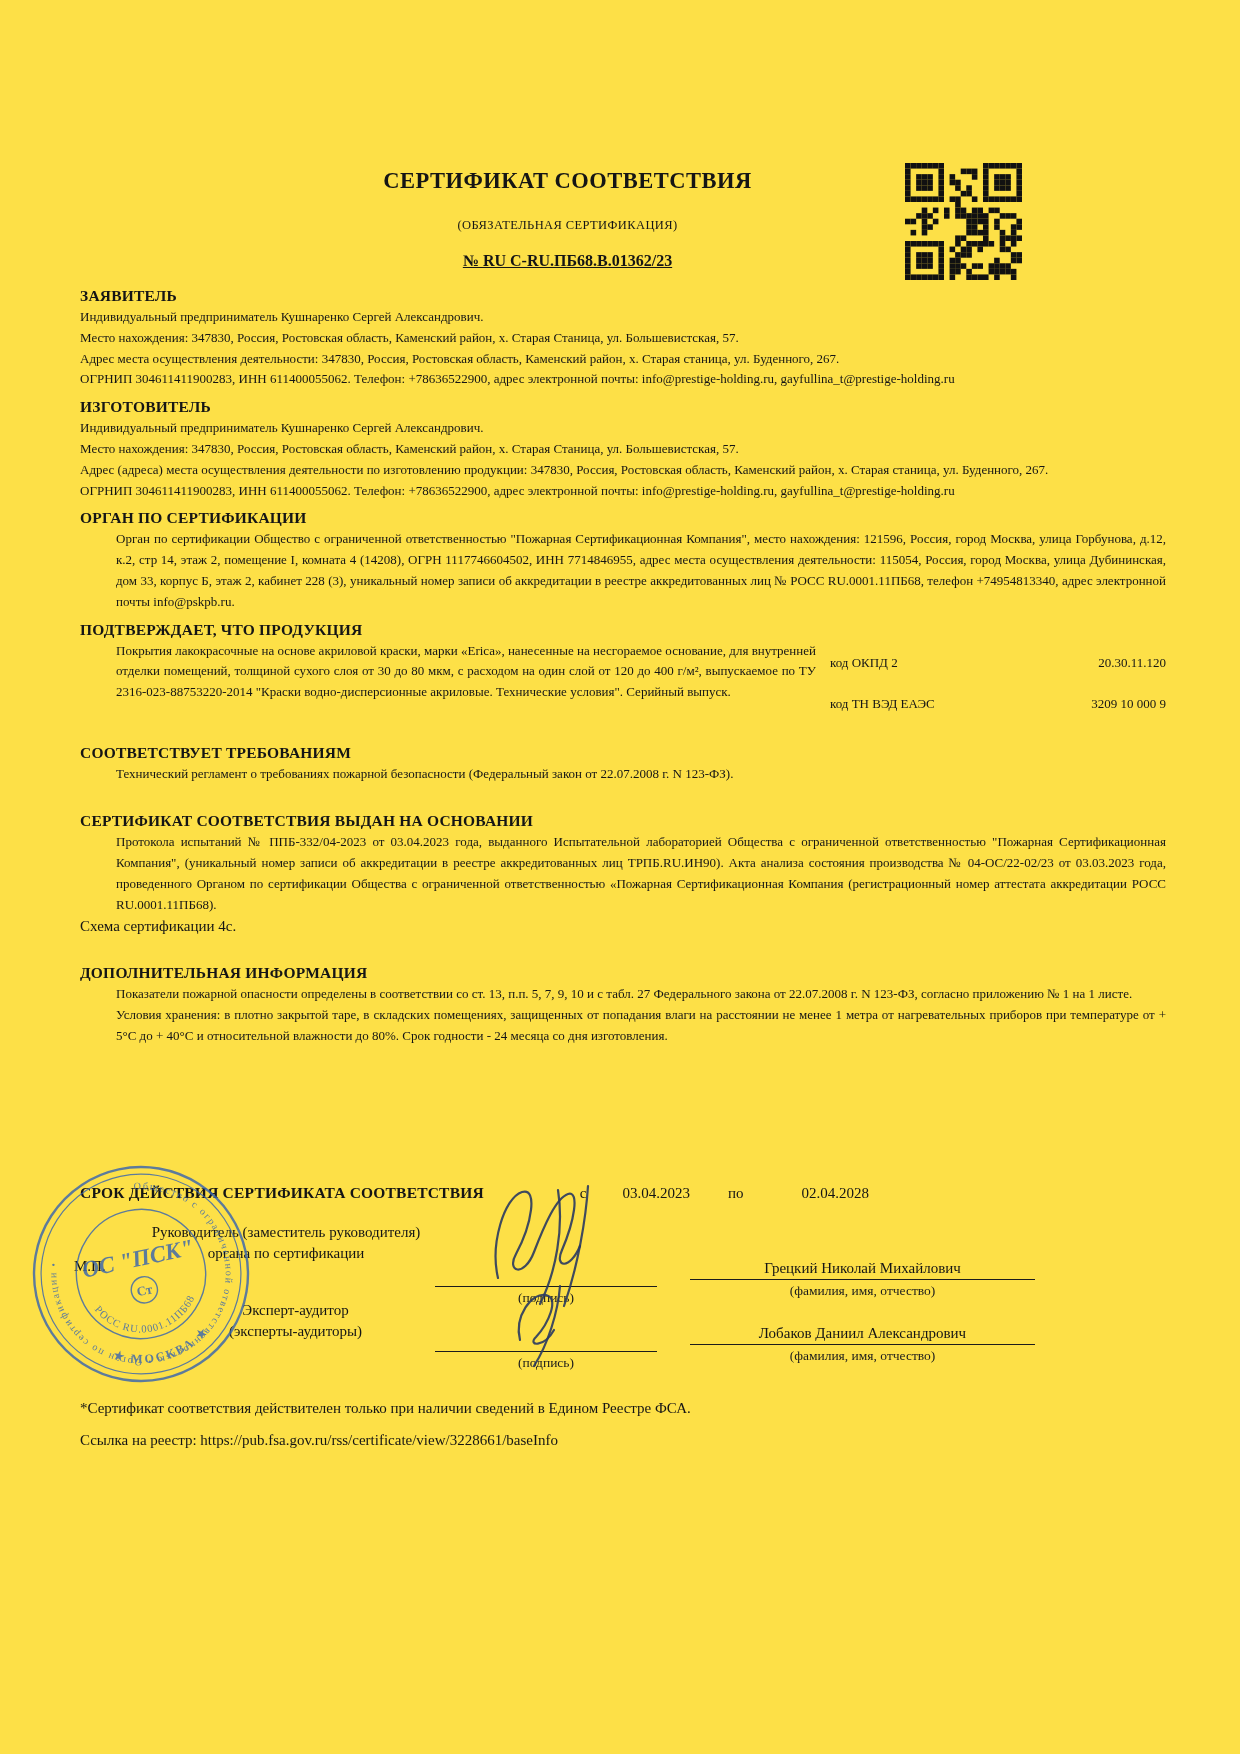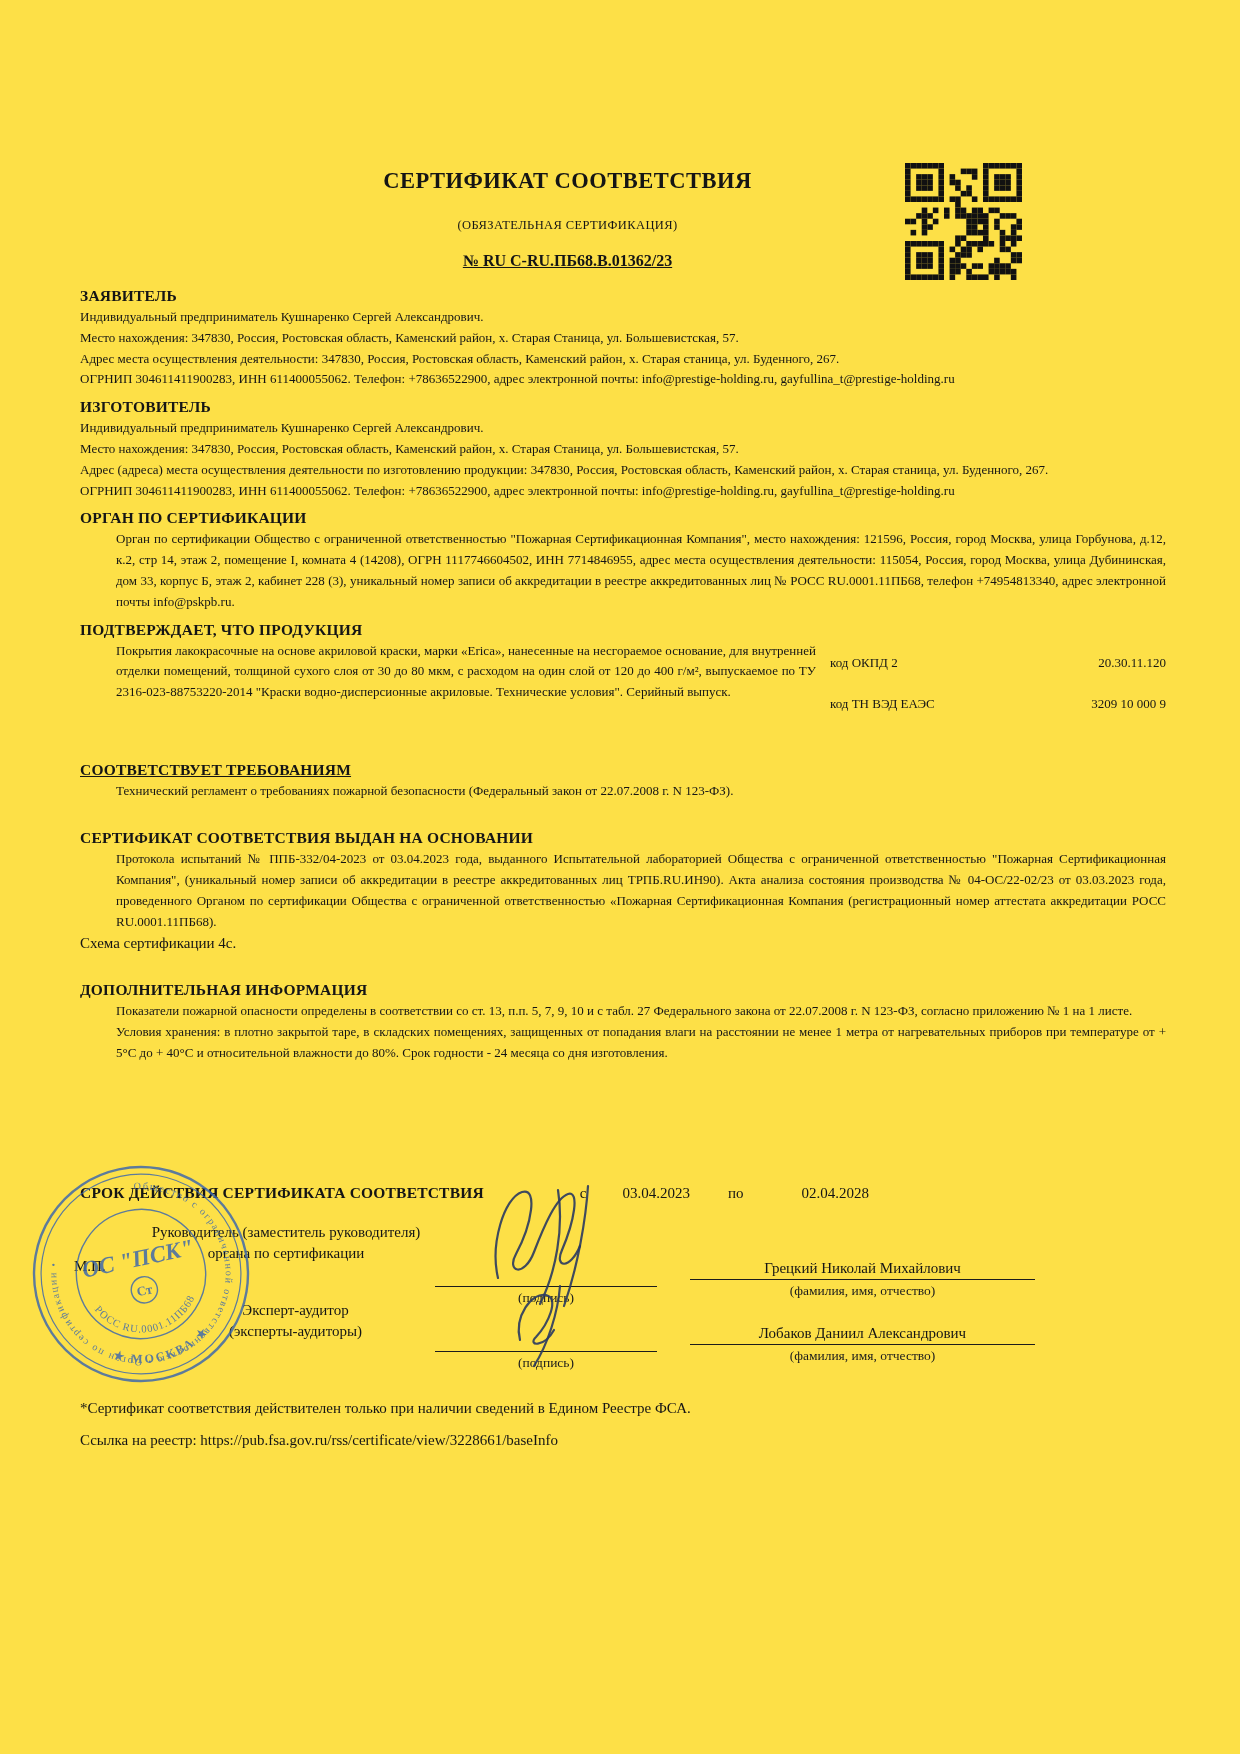--- a/index.html
+++ b/index.html
@@ -19,21 +19,21 @@
     top: 0;
     width: 1086px;
   }
   .header { width: 975px; padding-top: 168px; text-align: center; }
   .title { font-size: 22.5px; font-weight: 700; letter-spacing: 0.5px; }
   .subtitle { font-size: 12.5px; margin-top: 24px; letter-spacing: 0.4px; }
   .number { font-size: 16px; font-weight: 700; margin-top: 19px; text-decoration: underline; }
 
   .sec-title { font-size: 15.5px; font-weight: 700; letter-spacing: 0.2px; margin: 8px 0 2px; }
   .sec-title.first { margin-top: 17px; }
-  .sec-title.gap-lg { margin-top: 24px; text-decoration: underline; }
+  .sec-title.gap-lg { margin-top: 7px; }
   .sec-title.gap-md { margin-top: 28px; }
   .line, .body-text { font-size: 13px; line-height: 20.8px; }
   .body-text { text-align: justify; margin-left: 36px; }
 
   .product-row { display: flex; align-items: flex-start; }
   .product-text { width: 700px; }
   .codes { width: 336px; margin-left: auto; font-size: 13px; padding-top: 14px; }
   .code-row { display: flex; justify-content: space-between; margin-bottom: 25px; }
   .code-label { white-space: nowrap; }
   .code-value { white-space: nowrap; }

